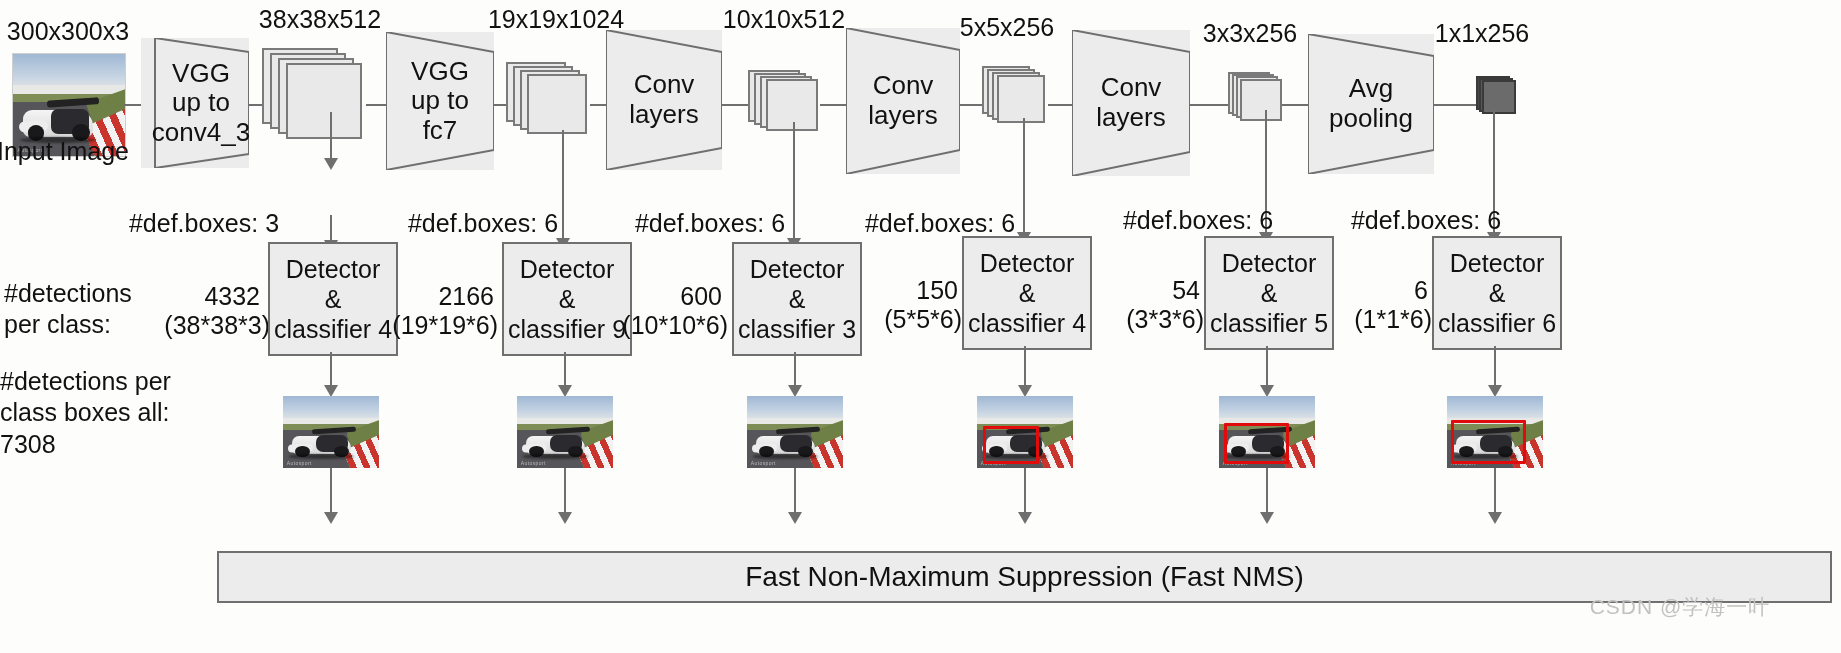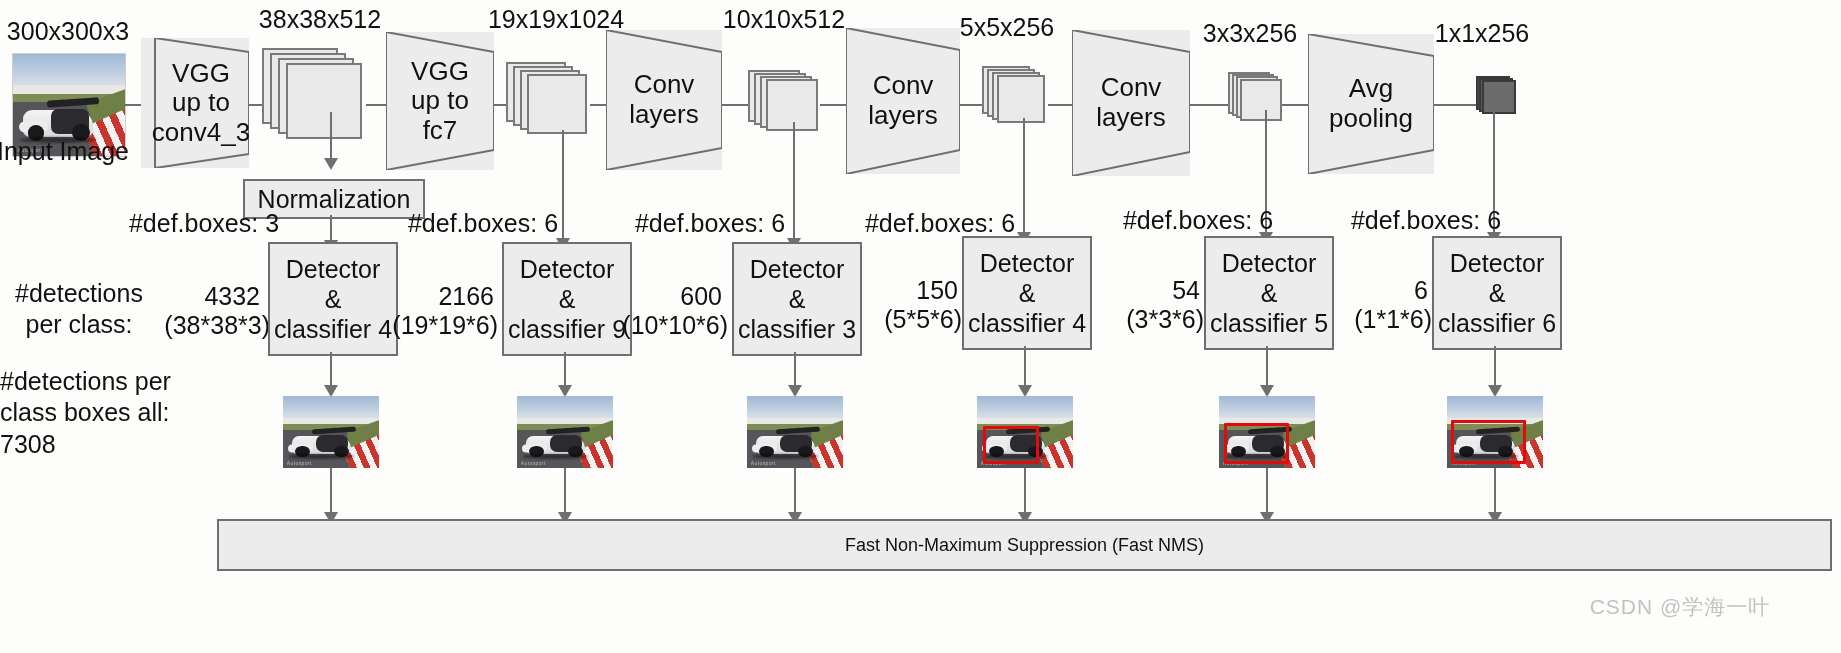--- a/index.html
+++ b/index.html
@@ -60,21 +60,21 @@
   .photo .shadow{position:absolute;left:6%;top:81%;width:68%;height:6%;
     background:rgba(0,0,0,.45);border-radius:50%;filter:blur(1px);}
   .photo .wm{position:absolute;left:4%;bottom:3%;font-size:5px;color:#b9b9b9;letter-spacing:.4px;}
   .photo .detbox{position:absolute;border:3px solid #e10b0b;border-radius:1px;}
 
   .inputphoto{border:1px solid #cfcfcf;}
 
   
   #nmsbar{position:absolute;background:#ececec;border:2px solid #6f6f6f;
           display:flex;align-items:center;justify-content:center;
-          font-size:18px;color:#111;}
+          font-size:28px;color:#111;margin-top:32px;}
 
   .watermark{position:absolute;font-size:21px;color:#c2c2c2;letter-spacing:1px;white-space:nowrap;}
 </style>
 </head>
 <body>
 
 <div id="canvas">
 
   <div class="lbl c" style="left:68px;top:18px;">300x300x3</div>
 
@@ -230,27 +230,24 @@
   <div class="hline" style="left:1434px;top:104px;width:44px;"></div>
   <div class="stack" style="left:1476px;top:76px;width:46px;height:48px;">
     <div class="card" style="left:0px;top:0px;width:30px;height:30px;background:#4a4a4a;border-color:#3a3a3a;"></div>
     <div class="card" style="left:3px;top:2px;width:30px;height:30px;background:#595959;border-color:#3a3a3a;"></div>
     <div class="card" style="left:6px;top:4px;width:30px;height:30px;background:#6b6b6b;border-color:#3a3a3a;"></div>
     <div class="front" style="left:10px;top:7px;width:30px;height:30px;"></div>
   </div>
   <div class="vline" style="left:1493px;top:110px;height:124px;"></div>
   <div class="arrowhead" style="left:1487px;top:232px;"></div>
 
-  <div class="rbox" style="left:243px;top:179px;width:178px;height:36px;">
-    <span>Normalization</span>
-  </div>
   <div class="vline" style="left:330px;top:215px;height:28px;"></div>
   <div class="arrowhead" style="left:324px;top:240px;"></div>
 
-  <div class="lbl multi" style="left:4px;top:278px;width:150px;text-align:center;line-height:1.25;">
+  <div class="lbl multi" style="left:4px;top:278px;width:150px;line-height:1.25;">
     <div>#detections</div>
     <div>per class:</div>
   </div>
 
   <div class="lbl multi" style="left:0px;top:366px;width:190px;text-align:left;line-height:1.25;">
     <div>#detections per</div>
     <div>class boxes all:</div>
     <div>7308</div>
   </div>
 

